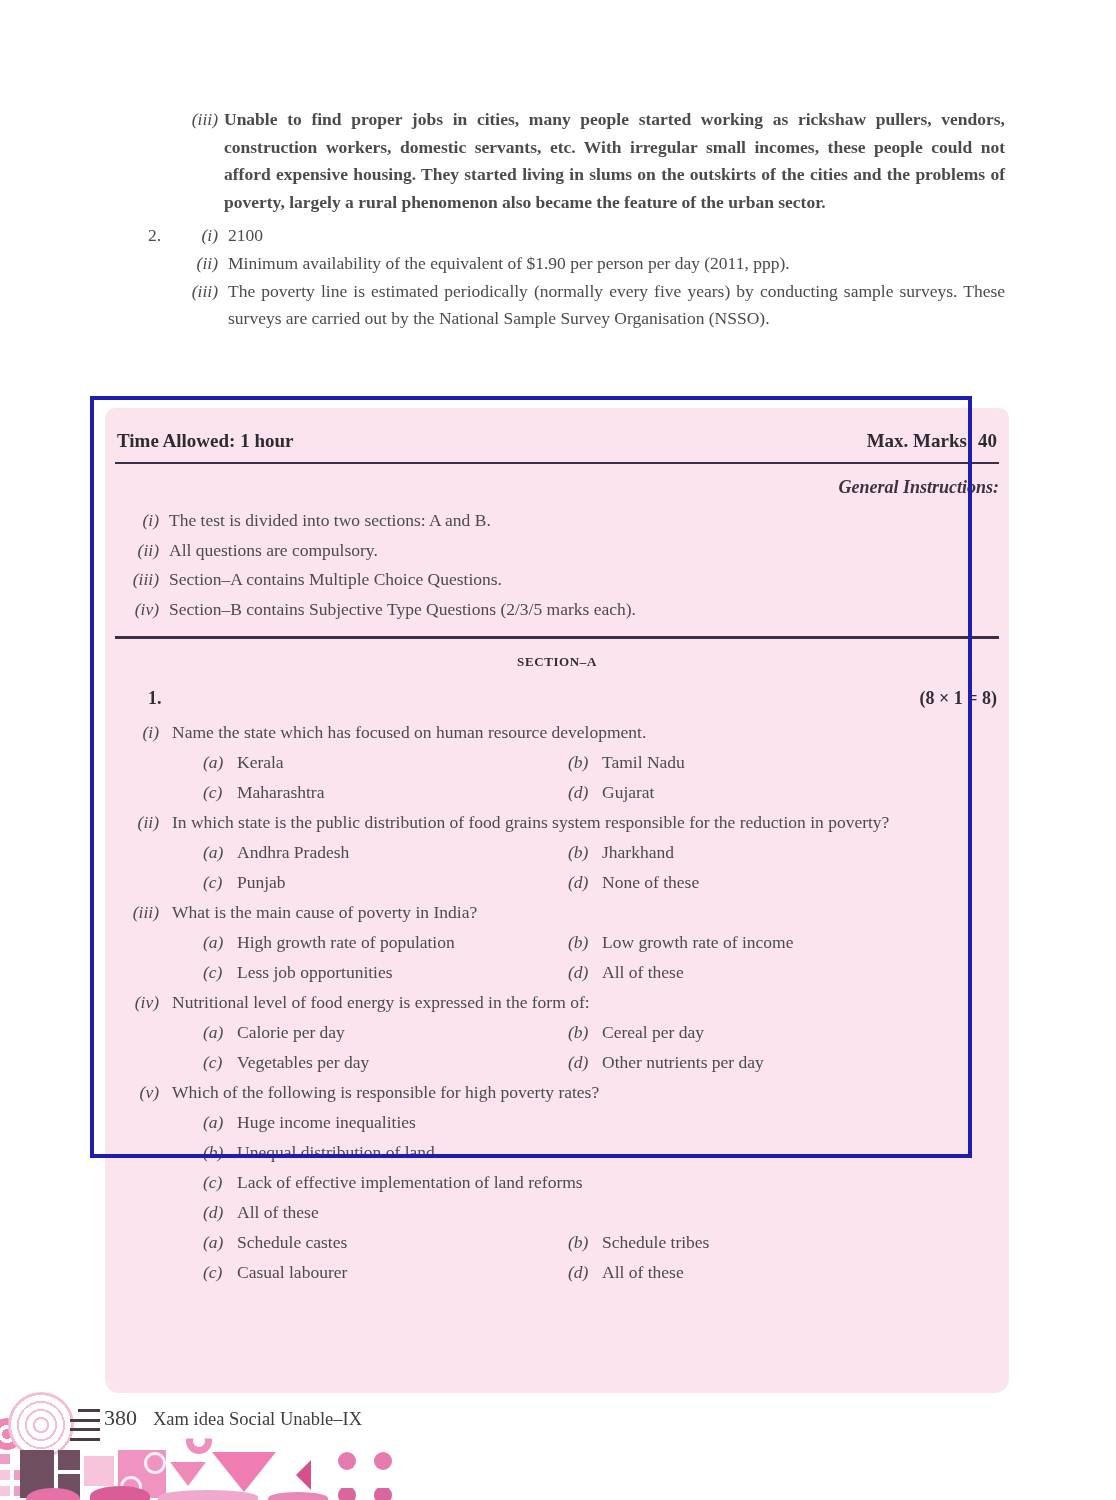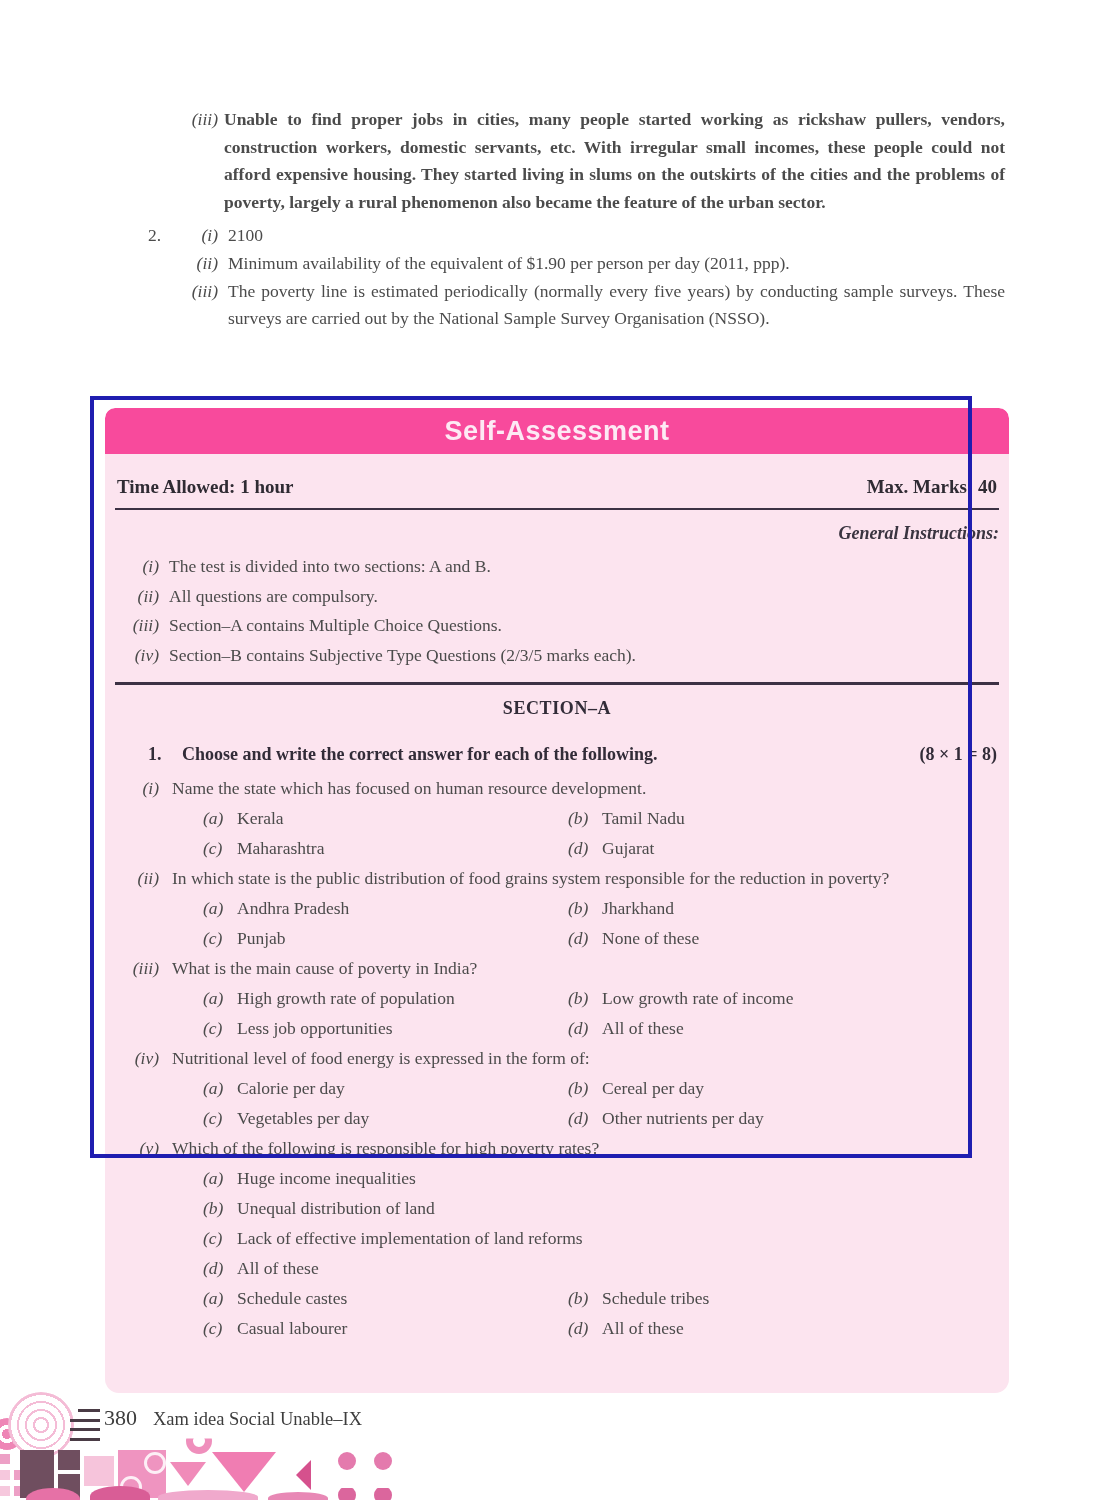--- a/index.html
+++ b/index.html
@@ -44,22 +44,22 @@
     font-size:19px;font-weight:700;color:#2f2b33;
     margin:8px 2px 6px 2px;line-height:30px;
   }
   .rule{border:none;border-top:2px solid #3c3144;margin:0 0 8px 0;}
   .rule.thick{border-top-width:3px;margin:12px 0 8px 0;}
   .gi-heading{font-size:18px;font-weight:700;font-style:italic;color:#3a3440;line-height:30px;margin-bottom:4px;text-align:right;}
   .ins-item{display:flex;line-height:29.5px;font-size:17.5px;}
   .ins-item .num{width:44px;text-align:right;font-style:italic;flex-shrink:0;}
   .ins-item .txt{flex:1;margin-left:10px;}
   .section-heading{
-    text-align:center;font-weight:700;font-size:18px;color:#322c38;
-    letter-spacing:.6px;line-height:30px;margin:3px 0 16px 0;
+    text-align:center;font-weight:700;font-size:13px;color:#322c38;
+    letter-spacing:.6px;line-height:30px;margin:3px 0 6px 0;
   }
   .q1-row{display:flex;font-size:18px;font-weight:700;color:#322c38;line-height:30px;margin-bottom:4px;}
   .q1-num{margin-left:33px;width:24px;}
   .q1-text{margin-left:10px;}
   .q1-marks{margin-left:auto;margin-right:2px;white-space:nowrap;}
   .q{font-size:17.5px;}
   .q-line{display:flex;line-height:30px;}
   .q-line .num{width:44px;text-align:right;font-style:italic;flex-shrink:0;}
   .q-line .txt{flex:1;margin-left:13px;text-align:justify;}
   .opts{margin-left:88px;line-height:30px;}
@@ -153,23 +153,20 @@
         </div>
         <div class="ans-item">
           <span class="num">(iii)</span>
           <div class="txt">The poverty line is estimated periodically (normally every five years) by conducting sample surveys. These surveys are carried out by the National Sample Survey Organisation (NSSO).</div>
         </div>
       </div>
   </div>
 </section>
 
 <section class="card">
-  <header class="banner">
-    <h1>Self-Assessment</h1>
-  </header>
   <div class="card-body">
     <div class="meta-row">
       <span>Time Allowed: 1 hour</span>
       <span>Max. Marks: 40</span>
     </div>
     <hr class="rule">
     <div class="gi-heading">General Instructions:</div>
     <div id="instructions">
         <div class="ins-item">
           <span class="num">(i)</span>
@@ -185,21 +182,20 @@
         </div>
         <div class="ins-item">
           <span class="num">(iv)</span>
           <div class="txt">Section–B contains Subjective Type Questions (2/3/5 marks each).</div>
         </div>
       </div>
     <hr class="rule thick">
     <div class="section-heading">SECTION–A</div>
     <div class="q1-row">
       <span class="q1-num">1.</span>
-      <span class="q1-text">Choose and write the correct answer for each of the following.</span>
       <span class="q1-marks">(8 × 1 = 8)</span>
     </div>
     <div id="questions">
         <div class="q">
           <div class="q-line">
             <span class="num">(i)</span>
             <div class="txt">Name the state which has focused on human resource development.</div>
           </div>
           <div class="opts cols2">
             <div class="opt">

